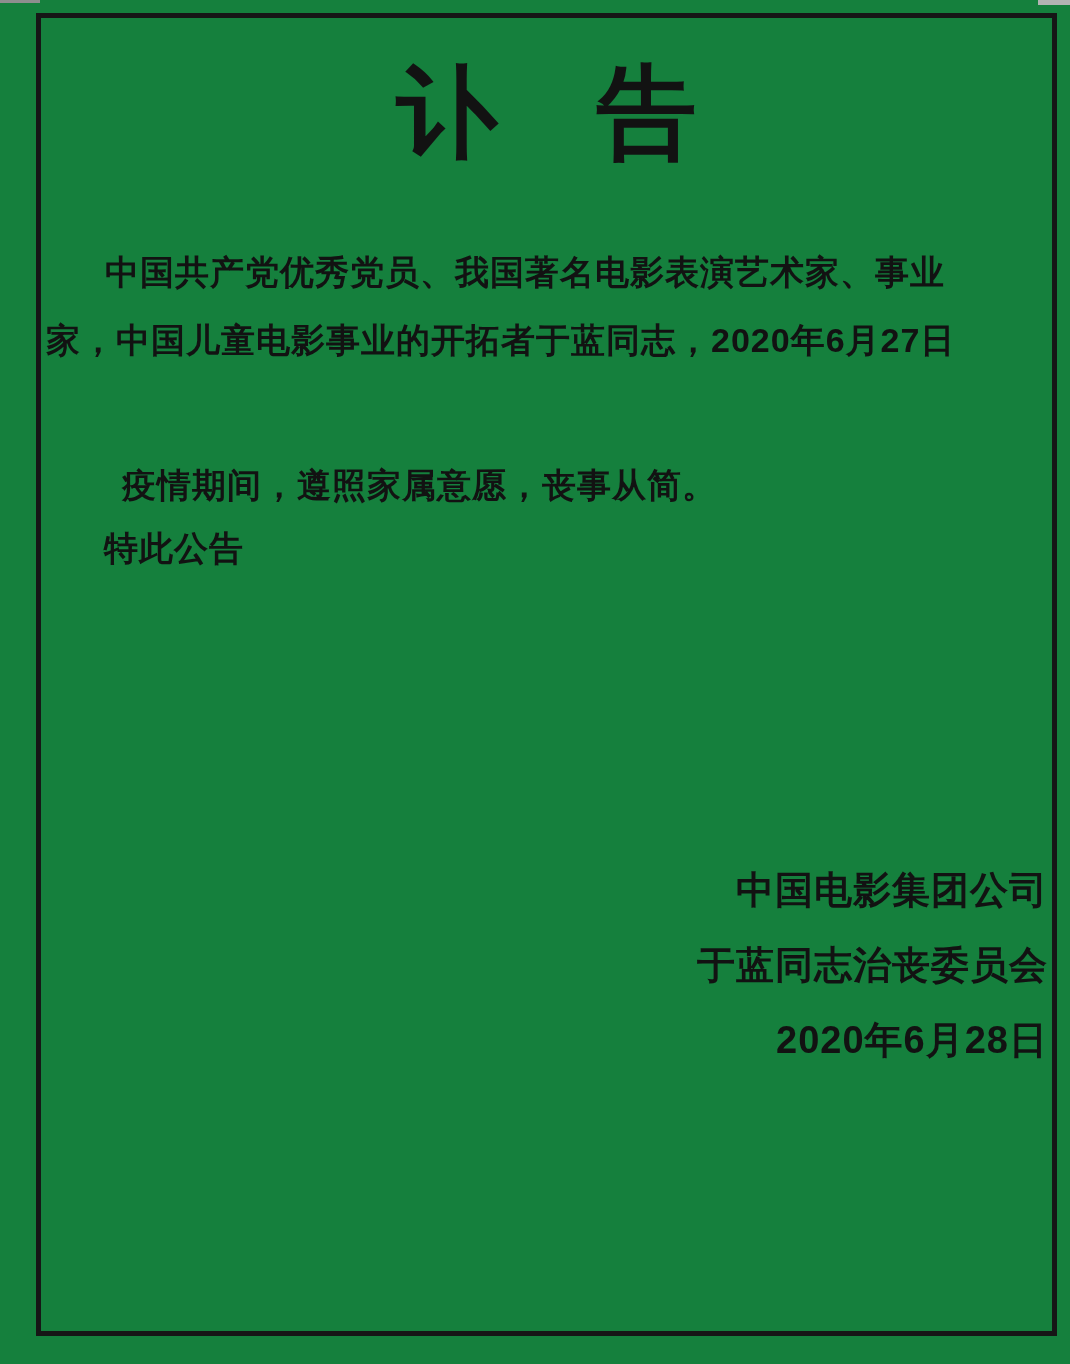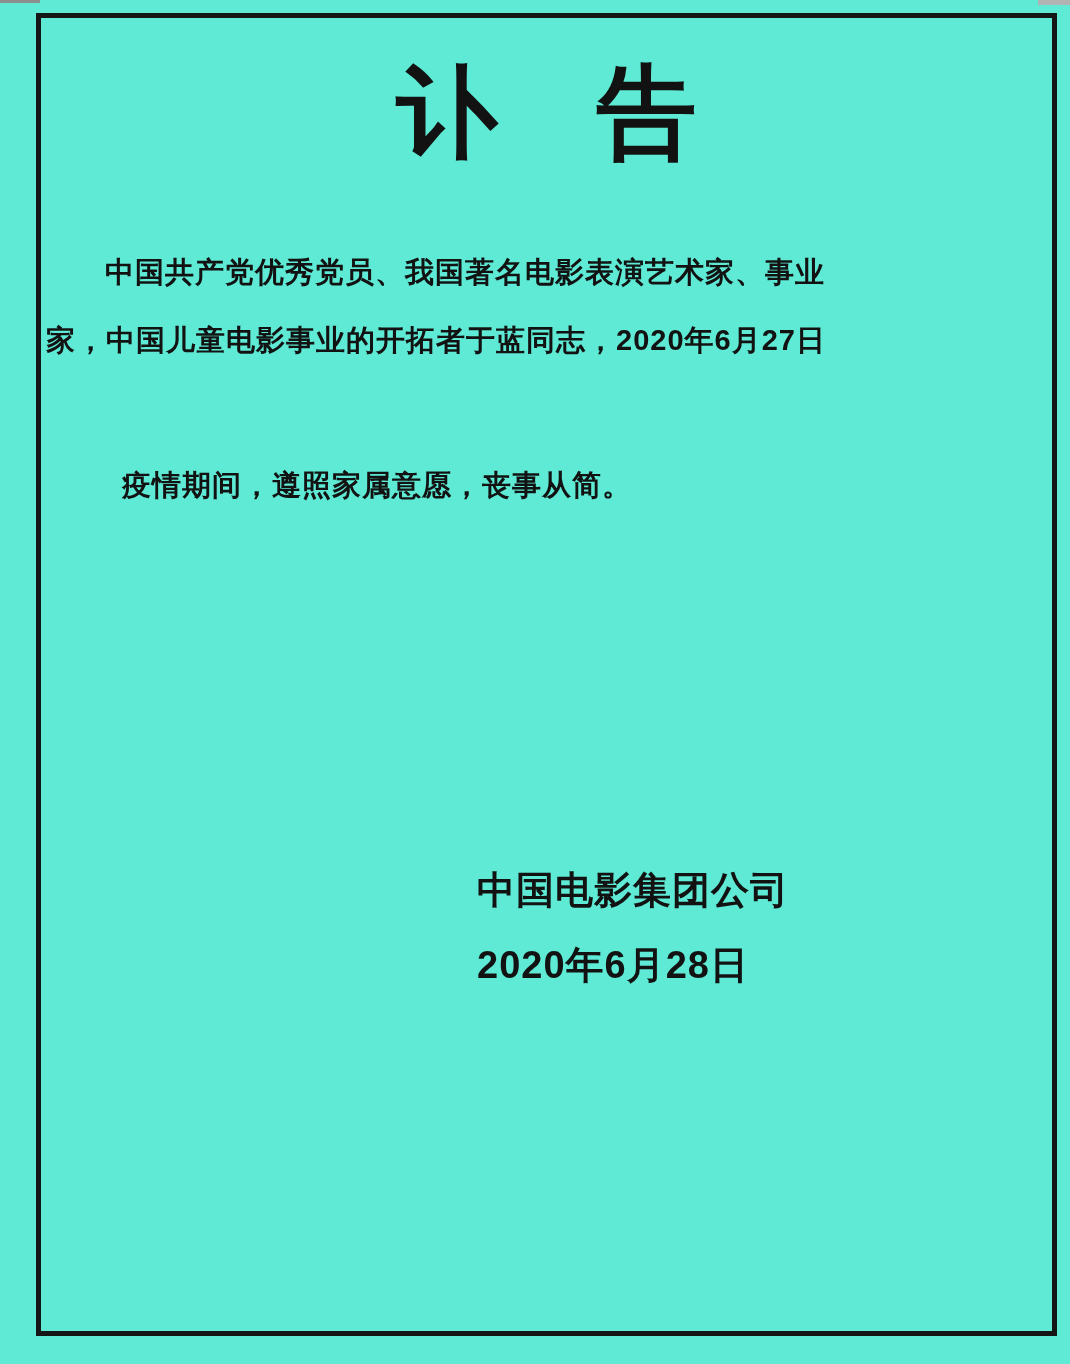--- a/index.html
+++ b/index.html
@@ -4,21 +4,21 @@
 <style>
   html, body { margin: 0; padding: 0; }
   body {
     width: 1070px; height: 1364px;
     background: #ffffff;
     overflow: hidden;
   }
   .page {
     position: relative;
     width: 1070px; height: 1364px;
-    background: #5eead4;
+    background: #15803d;
     color: #121212;
     font-family: "Liberation Sans", "DejaVu Sans", sans-serif;
     font-weight: 700;
   }
   
   .artifact { position: absolute; }
   .a-tl { left: 0; top: 0; width: 40px; height: 3px; background: #8e8e8e; }
   .a-tr { left: 1038px; top: 0; width: 32px; height: 5px; background: #b3b3b3; }
 
   
@@ -38,37 +38,37 @@
     text-align: center;
     font-size: 100px;
     line-height: 112px;
     font-weight: 700;
     white-space: pre;
   }
 
   .line {
     position: absolute;
     margin: 0;
-    font-size: 29px;
+    font-size: 34px;
     line-height: 44px;
     letter-spacing: 1px;
     white-space: pre;
   }
   .p1-l1 { left: 105px; top: 250px; }
   .p1-l2 { left: 46px;  top: 318px; }
   .p1-l3 { left: 48px;  top: 383px; }
   .p2    { left: 122px; top: 463px; }
   .closing { left: 104px; top: 526px; }
   .phone { left: 106px; top: 599px; }
   .fax   { left: 108px; top: 664px; }
 
   .signature {
     position: absolute;
-    left: 477px; top: 868px; width: 590px;
-    text-align: left;
+    left: 458px; top: 868px; width: 590px;
+    text-align: right;
   }
   .signature p {
     margin: 0 0 31px 0;
     font-size: 38px;
     line-height: 44px;
     letter-spacing: 1px;
     white-space: pre;
   }
 </style>
 </head>
@@ -81,21 +81,23 @@
 
   <div class="frame"></div>
 
   <h1 class="title">讣　告</h1>
 
   <p class="line p1-l1">中国共产党优秀党员、我国著名电影表演艺术家、事业</p>
   <p class="line p1-l2">家，中国儿童电影事业的开拓者于蓝同志，2020年6月27日</p>
 
   <p class="line p2">疫情期间，遵照家属意愿，丧事从简。</p>
 
+  <p class="line closing">特此公告</p>
 
 
 
   <div class="signature">
     <p>中国电影集团公司</p>
+    <p>于蓝同志治丧委员会</p>
     <p>2020年6月28日</p>
   </div>
 
 </div>
 
 </body></html>

